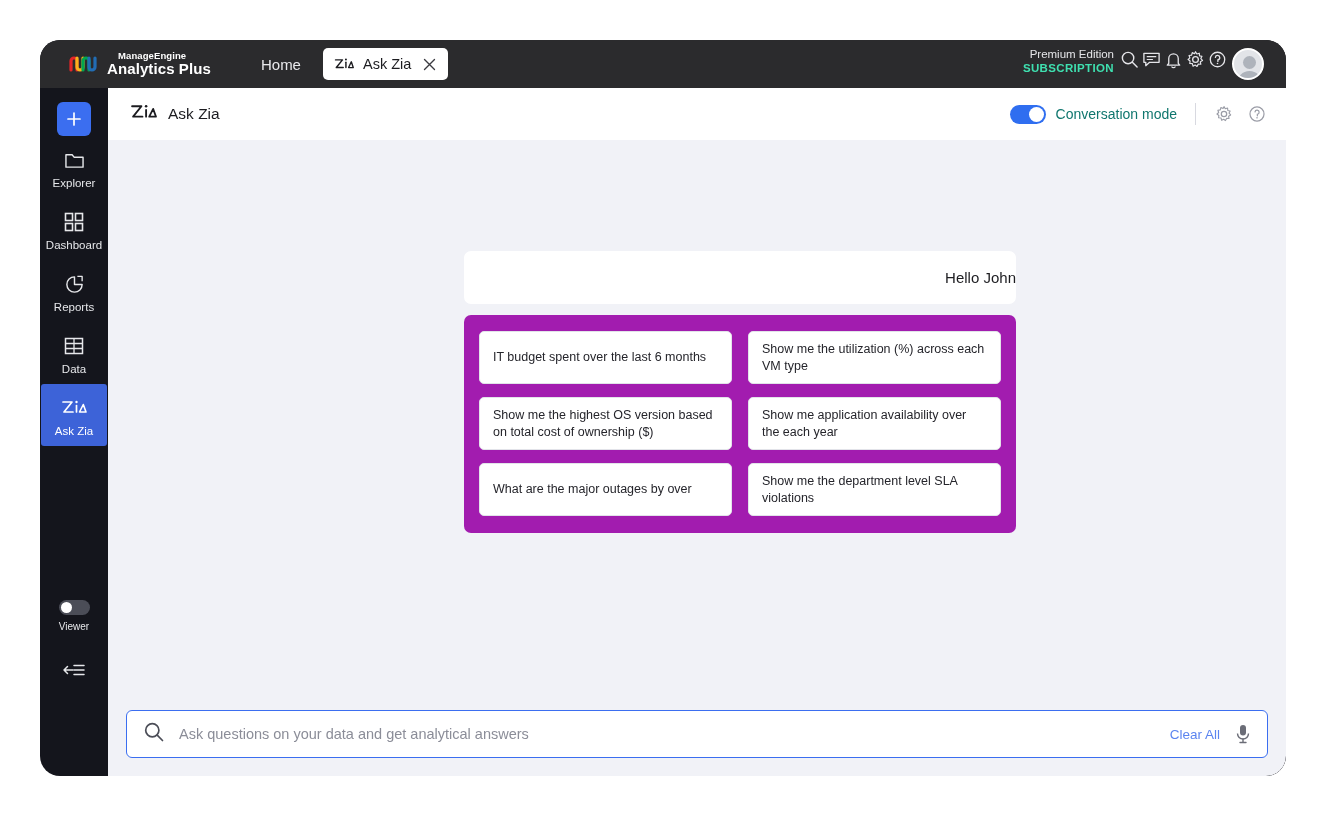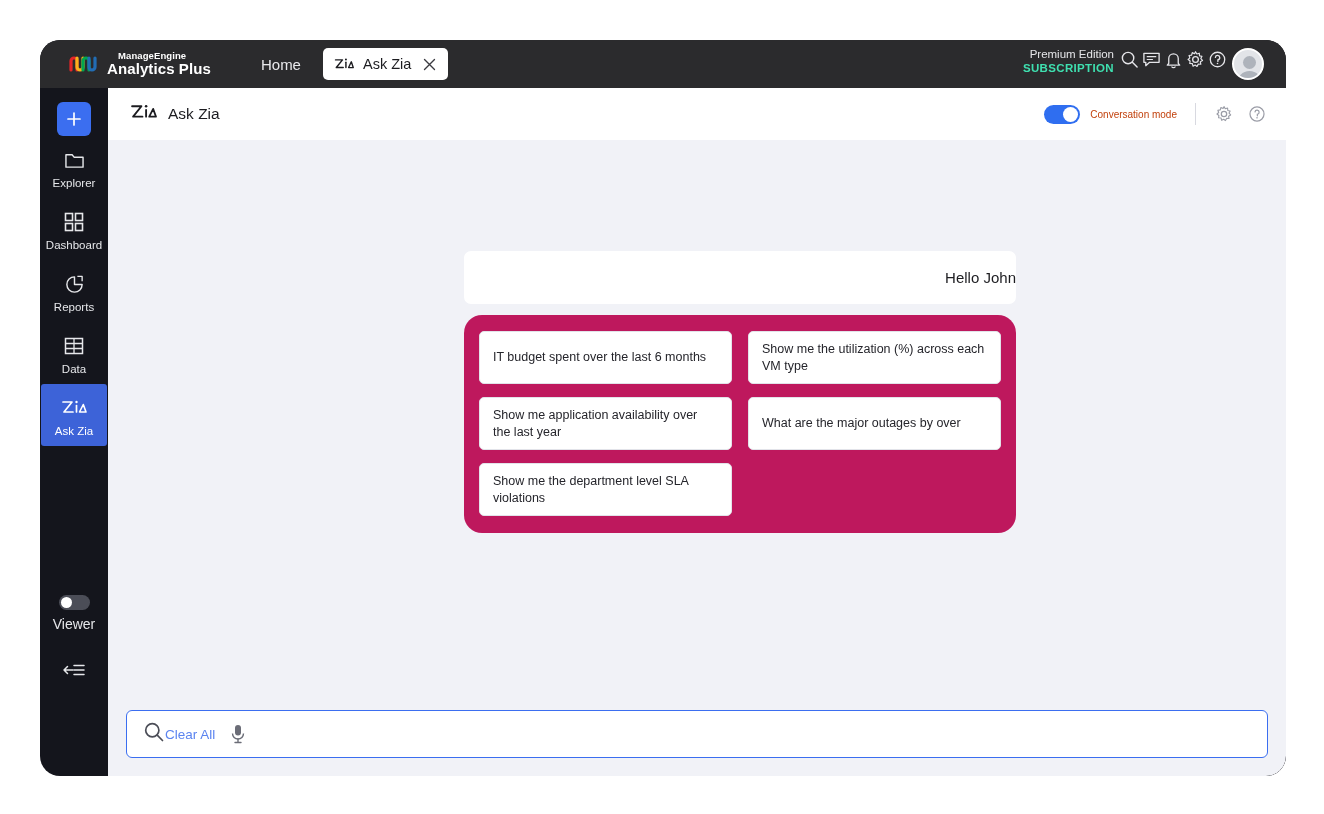--- a/index.html
+++ b/index.html
@@ -81,55 +81,55 @@
   .rail-item .rlabel{ font-size:11.5px; color:#e6e7ea; }
   .rail-item.active{ background:#3d63d8; border-radius:3px; }
   .rail-item.active .rlabel{ color:#ffffff; }
 
   .rail-bottom{ position:absolute; left:0; bottom:14px; width:68px; text-align:center; }
   .viewer-toggle{
     width:31px; height:15px; border-radius:8px; background:#4b4d57;
     margin:0 auto 6px; position:relative; cursor:pointer;
   }
   .viewer-toggle::after{ content:""; position:absolute; left:2px; top:2px; width:11px; height:11px; border-radius:50%; background:#ffffff; }
-  .viewer-label{ font-size:14px; color:#e6e7ea;text-align:center; }
+  .viewer-label{ font-size:10px; color:#e6e7ea;text-align:center; }
   .collapse-btn{ margin-top:30px; display:flex; justify-content:center; cursor:pointer; }
 
   
   .panel{
     position:absolute; left:68px; top:48px; width:1178px; height:688px;
     background:#f1f2f7; border-radius:0 0 20px 0;
   }
   .subhead{
     height:52px; background:#ffffff; display:flex; align-items:center; padding:0 20px 0 22px;
   }
   .subhead-left{ display:flex; align-items:center; gap:11px; }
   .subhead-title{ font-size:15.5px; color:#1c1c20; font-weight:500; }
   .subhead-right{ margin-left:auto; display:flex; align-items:center; gap:14px; }
   .switch{
     width:36px; height:19px; border-radius:10px; background:#2f6ef0; position:relative; cursor:pointer;
   }
   .switch::after{ content:""; position:absolute; right:2px; top:2px; width:15px; height:15px; border-radius:50%; background:#ffffff; }
-  .switch-label{ font-size:10px; color:#c2410c; margin-left:-4px; }
+  .switch-label{ font-size:14px; color:#0f766e; margin-left:-4px; }
   .vdiv{ width:1px; height:22px; background:#d8d9e0; margin:0 4px; }
   .gic{ width:19px; height:19px; display:flex; align-items:center; justify-content:center; cursor:pointer; }
 
   
   .chat-area{ position:relative; height:636px; }
 
   .hello-card{
     position:absolute; left:356px; top:111px; width:552px; height:53px;
     background:#ffffff; border-radius:7px;
     display:flex; align-items:center; justify-content:flex-end;
   }
   .hello-text{ font-size:15px; color:#1c1c20; }
 
   .sugg-card{
     position:absolute; left:356px; top:175px; width:552px; height:218px;
-    background:#be185d; border-radius:18px; padding:16px 15px;
+    background:#a21caf; border-radius:7px; padding:16px 15px;
   }
   .sugg-grid{
     display:grid; grid-template-columns:1fr 1fr; gap:13px 16px;
   }
   .sugg{
     min-height:53px; border:1px solid #e2e3e9; border-radius:5px;
     display:flex; align-items:center; padding:8px 13px;
     font-size:12.5px; line-height:1.35; color:#25252b; cursor:pointer; background:#fff;
   }
 
@@ -339,33 +339,35 @@
     <div class="chat-area">
 
       <div class="hello-card">
         <span class="hello-text">Hello John</span>
       </div>
 
       <div class="sugg-card">
         <div class="sugg-grid">
           <div class="sugg">IT budget spent over the last 6 months</div>
           <div class="sugg">Show me the utilization (%) across each VM type</div>
-          <div class="sugg">Show me application availability over the last year</div>
+          <div class="sugg">Show me the highest OS version based on total cost of ownership ($)</div>
+          <div class="sugg">Show me application availability over the each year</div>
           <div class="sugg">What are the major outages by over</div>
           <div class="sugg">Show me the department level SLA violations</div>
         </div>
       </div>
 
       <div class="searchwrap">
         <span>
           <svg width="22" height="22" viewBox="0 0 22 22">
               <circle cx="9.3" cy="9.3" r="6.6" fill="none" stroke="#4b4d57" stroke-width="1.7"></circle>
               <path d="M14.2 14.2 L19.5 19.5" stroke="#4b4d57" stroke-width="1.7" stroke-linecap="round"></path>
             </svg>
         </span>
+        <input class="search-input" type="text" placeholder="Ask questions on your data and get analytical answers" style="">
         <span class="clear-all">Clear All</span>
         <span class="mic">
           <svg width="18" height="22" viewBox="0 0 18 22">
             <rect x="6" y="2" width="6" height="10.5" rx="3" fill="#6b6d77"></rect>
             <path d="M3.5 10.5 a5.5 5.5 0 0 0 11 0" fill="none" stroke="#6b6d77" stroke-width="1.4"></path>
             <path d="M9 16 V19.5 M6 19.5 H12" stroke="#6b6d77" stroke-width="1.4" stroke-linecap="round"></path>
           </svg>
         </span>
       </div>
 

